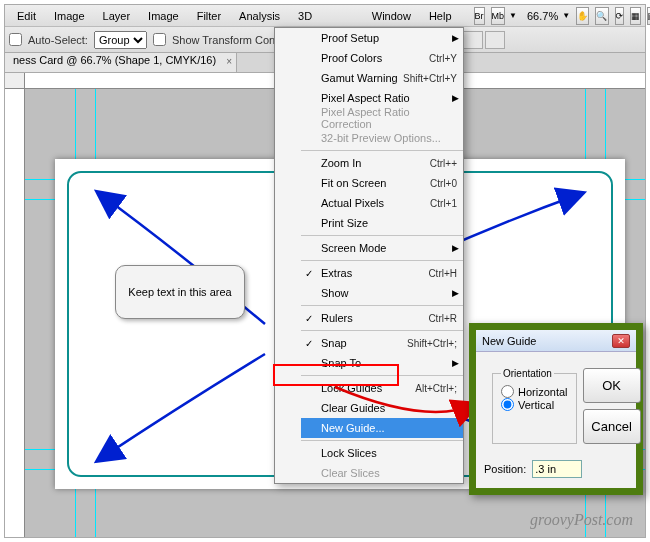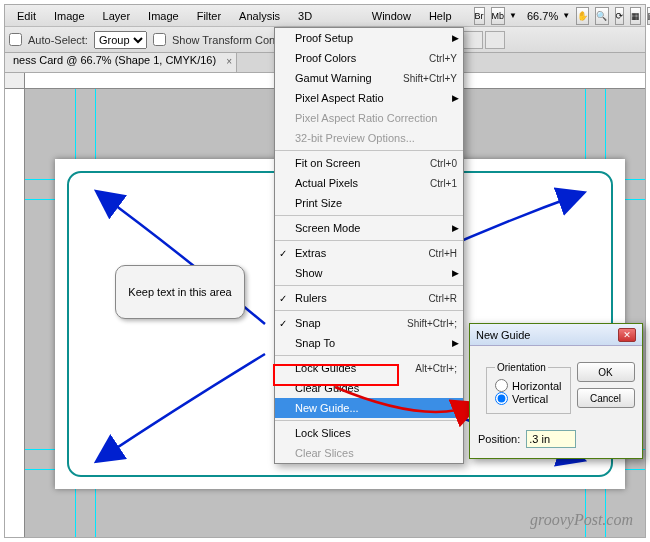--- a/index.html
+++ b/index.html
@@ -31,41 +31,41 @@
 
   .canvasArea { position: absolute; left: 20px; top: 84px; right: 0; bottom: 0; background: #bfbfbf; overflow: hidden; }
   .page { position: absolute; left: 30px; top: 70px; width: 570px; height: 330px; background: #fff; box-shadow: 0 0 6px rgba(0,0,0,.4); }
   .roundRect { position: absolute; left: 12px; top: 12px; right: 12px; bottom: 12px; border: 2px solid #0b8f8f; border-radius: 14px; }
   .guide { position: absolute; background: #00e6ff; }
   .gV { width: 1px; top: -84px; height: 600px; }
   .gH { height: 1px; left: -20px; width: 700px; }
 
   .callout { position: absolute; left: 110px; top: 260px; width: 130px; height: 54px; background: #f3f3f3; border: 1px solid #888; border-radius: 10px; display: flex; align-items: center; justify-content: center; text-align: center; font-size: 13px; line-height: 16px; box-shadow: 2px 2px 4px rgba(0,0,0,.3); }
 
-  .viewMenu { position: absolute; left: 269px; top: 22px; width: 190px; background: #f4f4f4; border: 1px solid #888; box-shadow: 3px 3px 8px rgba(0,0,0,.35); z-index: 50; }
+  .viewMenu { position: absolute; left: 269px; top: 22px; width: 190px; background: #f4f4f4; border: 1px solid #888; box-shadow: 3px 3px 8px rgba(0,0,0,.35); z-index: 50; padding-left: 26px; }
   .viewMenu .row { display: flex; align-items: center; height: 20px; padding: 0 6px; position: relative; }
   .viewMenu .row.disabled { color: #999; }
   .viewMenu .row .lbl { flex: 1; padding-left: 14px; }
   .viewMenu .row .sc { color: #333; font-size: 10px; }
   .viewMenu .row .arrow { position: absolute; right: 4px; font-size: 9px; }
   .viewMenu .row .chk { position: absolute; left: 4px; font-size: 10px; }
   .viewMenu hr { border: none; border-top: 1px solid #c4c4c4; margin: 2px 0; }
   .viewMenu .row.hl { background: #3a8ee6; color: #fff; }
   .redbox { position: absolute; border: 2px solid red; left: 268px; top: 359px; width: 126px; height: 22px; z-index: 60; pointer-events: none; }
 
-  .dialog { position: absolute; left: 464px; top: 318px; width: 174px; background: #f2f2f2; border: 1px solid #4d7c0f; box-shadow: 3px 3px 8px rgba(0,0,0,.4); z-index: 70; }
+  .dialog { position: absolute; left: 464px; top: 318px; width: 174px; background: #f2f2f2; border: 7px solid #4d7c0f; box-shadow: 3px 3px 8px rgba(0,0,0,.4); z-index: 70; }
   .dialog .tb { height: 22px; background: linear-gradient(#eaf1fb,#cdddf2); display: flex; align-items: center; padding: 0 6px; border-bottom: 1px solid #aac; }
   .dialog .tb .title { flex: 1; font-weight: normal; }
   .dialog .tb .x { width: 18px; height: 14px; background: linear-gradient(#e77,#c33); border: 1px solid #933; color: #fff; display: flex; align-items: center; justify-content: center; font-size: 9px; border-radius: 2px; }
   .dialog .body { padding: 16px; display: flex; gap: 6px; }
   .dialog fieldset { border: 1px solid #bbb; padding: 6px 8px 8px; }
   .dialog legend { font-size: 10px; padding: 0 2px; }
   .dialog .radioRow { display: flex; align-items: center; gap: 4px; margin: 0 0; }
   .dialog .btns { display: flex; flex-direction: column; gap: 6px; }
-  .dialog .btn { width: 58px; height: 20px; background: linear-gradient(#fff,#e3e3e3); border: 1px solid #888; border-radius: 3px; display: flex; align-items: center; justify-content: center; font-size: 10px; }
+  .dialog .btn { width: 58px; height: 35px; background: linear-gradient(#fff,#e3e3e3); border: 1px solid #888; border-radius: 3px; display: flex; align-items: center; justify-content: center; font-size: 13px; }
   .dialog .posRow { padding: 0 8px 10px; display: flex; align-items: center; gap: 6px; }
   .dialog .posRow input { width: 50px; height: 18px; border: 1px solid #7aa; background: #ffffe0; font-size: 11px; padding: 0 2px; }
 
   .watermark { position: absolute; right: 12px; bottom: 8px; font-style: italic; color: #888; font-size: 16px; font-family: Georgia, serif; z-index: 80; }
 
   svg.overlay { position: absolute; left: 0; top: 0; pointer-events: none; }
 </style>
 </head>
 <body>
 
@@ -169,20 +169,24 @@
         <span class="arrow">▶</span>
       </div>
       <div class="row disabled">
         <span class="lbl">Pixel Aspect Ratio Correction</span>
       </div>
       <div class="row disabled">
         <span class="lbl">32-bit Preview Options...</span>
       </div>
       <hr>
       <div class="row">
+        <span class="lbl">Zoom In</span>
+        <span class="sc">Ctrl++</span>
+      </div>
+      <div class="row">
         <span class="lbl">Fit on Screen</span>
         <span class="sc">Ctrl+0</span>
       </div>
       <div class="row">
         <span class="lbl">Actual Pixels</span>
         <span class="sc">Ctrl+1</span>
       </div>
       <div class="row">
         <span class="lbl">Print Size</span>
       </div>

